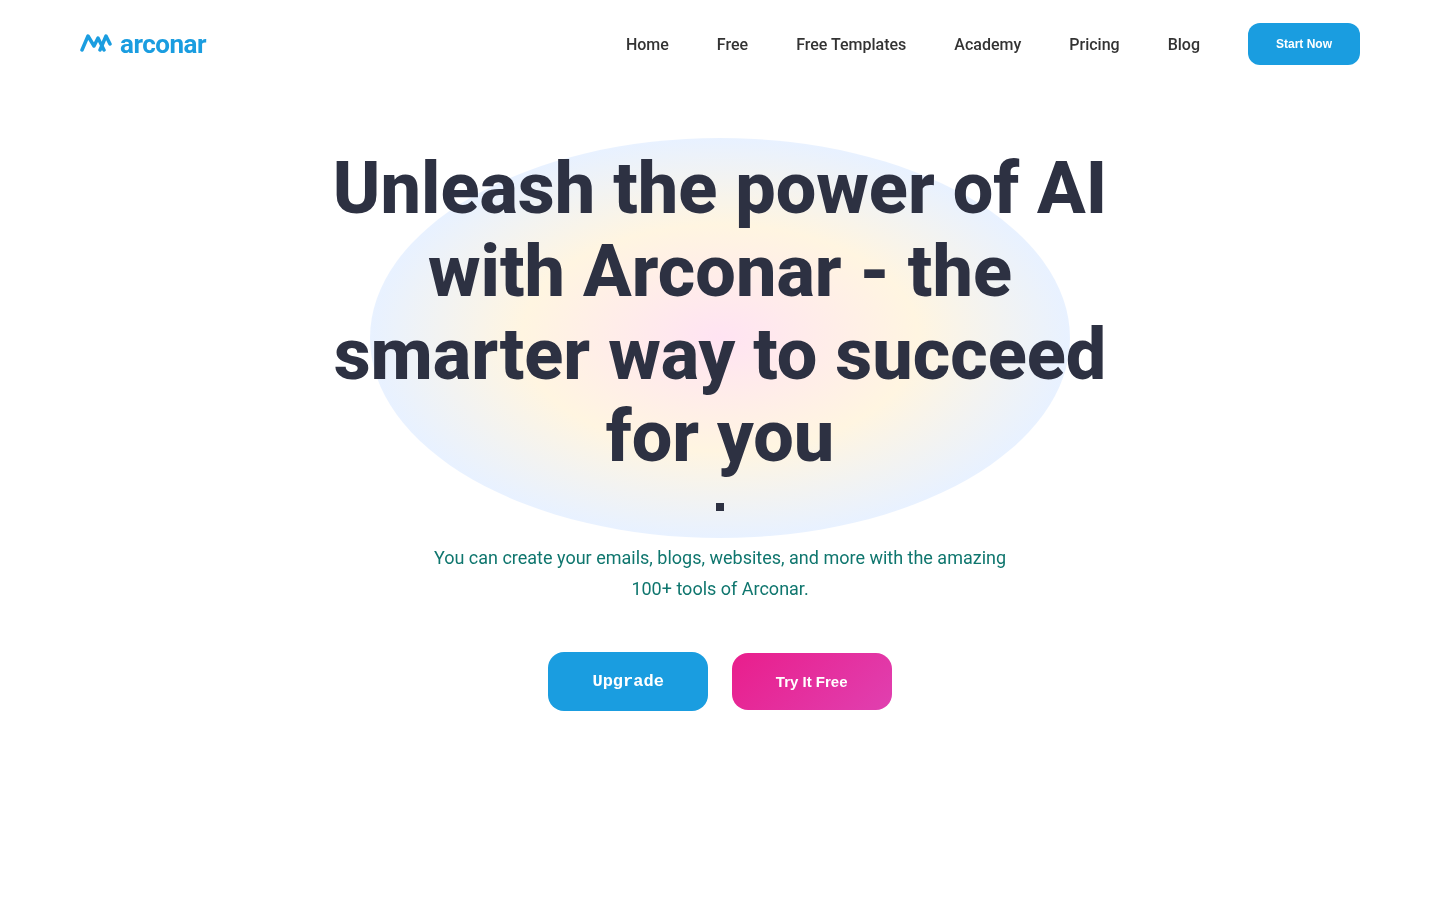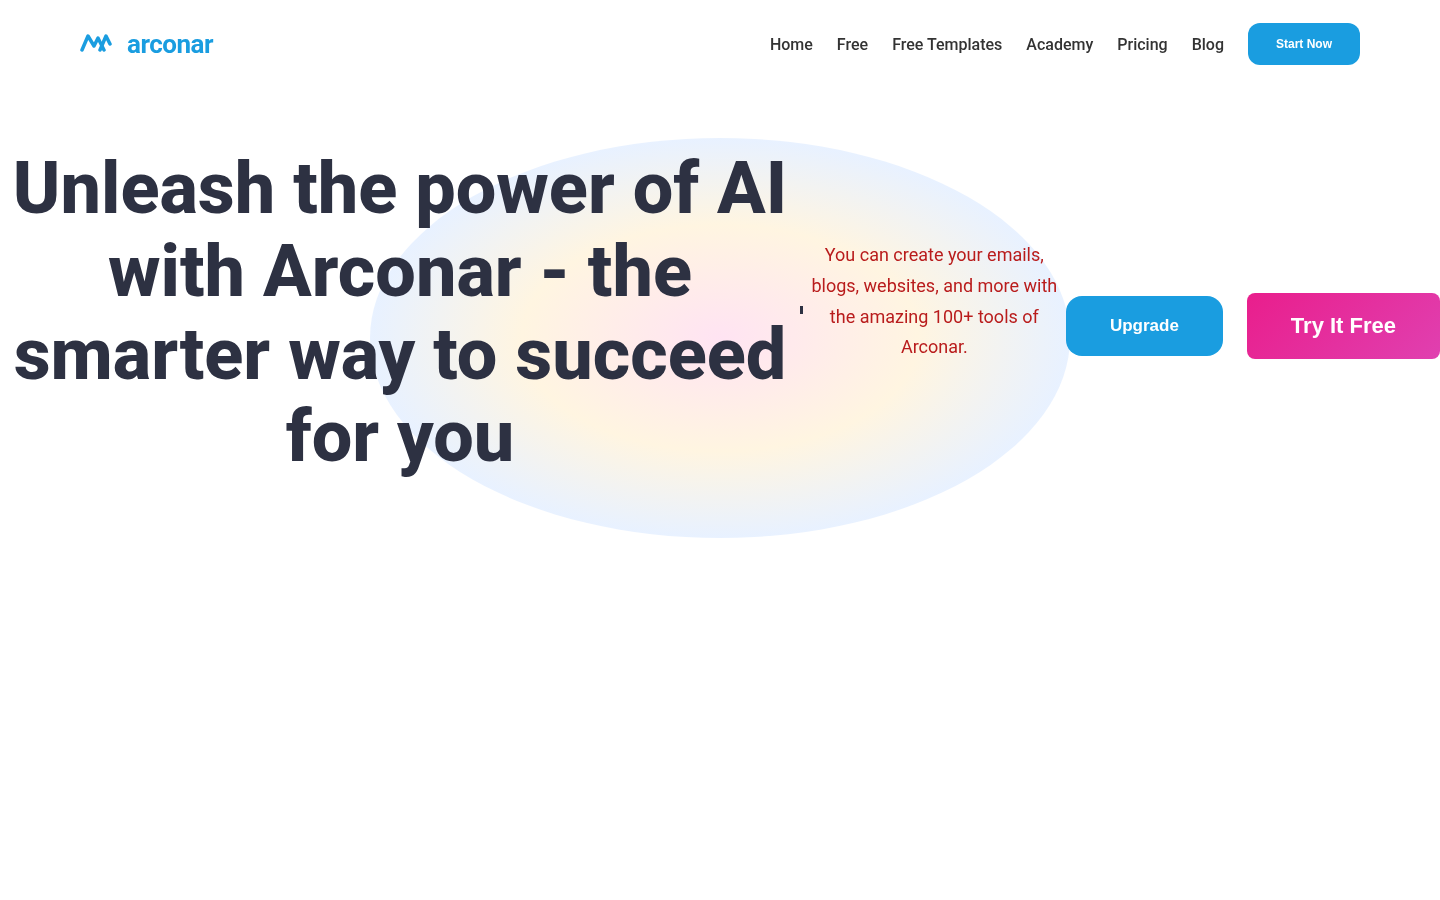--- a/index.html
+++ b/index.html
@@ -22,41 +22,41 @@
       align-items: center;
       justify-content: space-between;
       padding: 0 80px;
       height: 88px;
       background: #ffffff;
     }
 
     .logo-wrapper {
       display: flex;
       align-items: center;
-      gap: 15px;
+      gap: 8px;
     }
 
     .logo-icon {
       color: #1a9de0;
       font-size: 28px;
       font-weight: 900;
       line-height: 1;
     }
 
     .logo-text {
       color: #1a9de0;
       font-size: 26px;
       font-weight: 700;
       letter-spacing: -0.5px;
     }
 
     nav {
       display: flex;
       align-items: center;
-      gap: 24px;
+      gap: 48px;
     }
 
     .nav-link {
       color: #333333;
       font-size: 16px;
       font-weight: 500;
       text-decoration: none;
       cursor: pointer;
     }
 
@@ -68,21 +68,21 @@
       padding: 14px 28px;
       font-size: 12px;
       font-weight: 600;
       cursor: pointer;
       white-space: nowrap;
     }
 
     
     .hero {
       display: flex;
-      flex-direction: row;
+      flex-direction: column;
       align-items: center;
       justify-content: center;
       text-align: center;
       padding-top: 60px;
       position: relative;
     }
 
     
     .hero-bg-glow {
       position: absolute;
@@ -115,21 +115,21 @@
       background: #2d3142;
       margin: 0 auto 32px auto;
       position: relative;
       z-index: 1;
     }
 
     .hero-subtitle {
       position: relative;
       z-index: 1;
       font-size: 18px;
-      color: #b91c1c;
+      color: #0f766e;
       line-height: 1.7;
       max-width: 600px;
       margin-bottom: 48px;
     }
 
     .hero-buttons {
       position: relative;
       z-index: 1;
       display: flex;
       gap: 24px;
@@ -139,29 +139,30 @@
     .btn-upgrade {
       background: #1a9de0;
       color: #ffffff;
       border: none;
       border-radius: 16px;
       padding: 20px 44px;
       font-size: 17px;
       font-weight: 700;
       cursor: pointer;
       white-space: nowrap;
+      font-family: Liberation Mono, monospace;
     }
 
     .btn-try-free {
       background: linear-gradient(135deg, #e91e8c 0%, #e040b0 100%);
       color: #ffffff;
       border: none;
-      border-radius: 8px;
+      border-radius: 16px;
       padding: 20px 44px;
-      font-size: 22px;
+      font-size: 15px;
       font-weight: 700;
       cursor: pointer;
       white-space: nowrap;
     }
   </style>
 </head>
 <body>
 
 <header>
   <div class="logo-wrapper">

